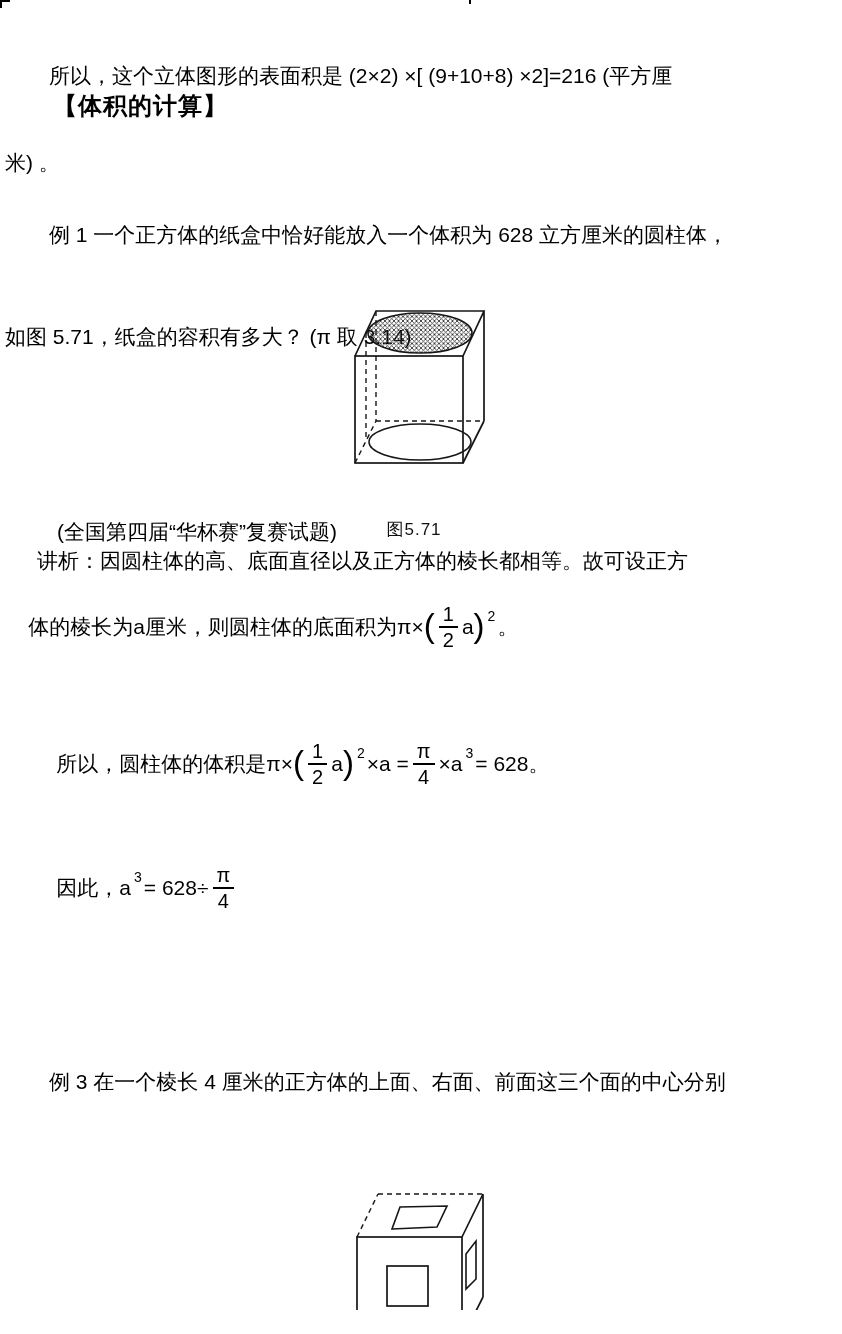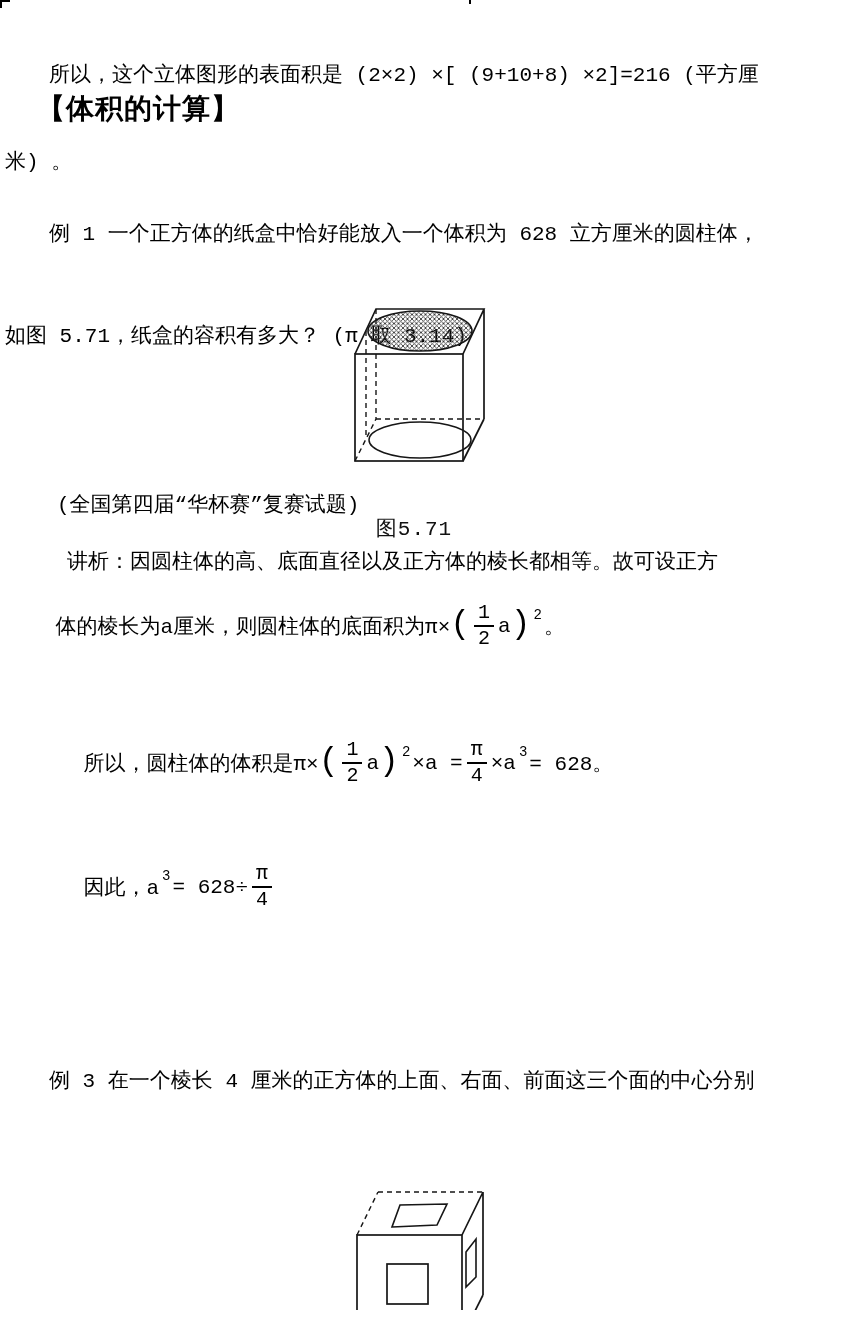--- a/index.html
+++ b/index.html
@@ -3,50 +3,50 @@
 <meta charset="utf-8">
 <style>
   html,body{margin:0;padding:0;}
   body{background:#ffffff;}
   .page{
     position:relative;
     width:842px;
     height:1310px;
     background:#ffffff;
     color:#000000;
-    font-family:Liberation Mono, monospace;
+    font-family:Liberation Sans, sans-serif;
     overflow:hidden;
   }
   .block{position:absolute;white-space:pre;font-size:21px;}
   .ln{white-space:pre;}
   .ind{padding-left:49px;}
   .cont{padding-left:5px;}
 
   .b-p1{top:3px;left:0;width:842px;line-height:29px;}
-  .b-heading{top:90px;left:37px;font-size:28px;font-weight:bold;letter-spacing:1px;}
+  .b-heading{top:90px;left:53px;font-size:24px;font-weight:bold;letter-spacing:1px;}
   .b-ex1{top:150px;left:0;width:842px;line-height:34px;}
   .b-fig1{top:255px;left:340px;width:170px;text-align:center;}
-  .b-source{top:490px;left:57px;}
-  .b-analysis{top:547px;left:67px;}
+  .b-source{top:518px;left:57px;}
+  .b-analysis{top:547px;left:37px;}
   .b-f1{top:579px;left:5px;}
   .b-f2{top:716px;left:33px;}
   .b-f3{top:840px;left:33px;}
   .b-conclusion{top:940px;left:49px;}
   .b-ex2{top:997px;left:0;width:842px;line-height:34px;}
   .b-fig2{top:1141px;left:350px;width:150px;text-align:center;}
 
   
   .f .t{vertical-align:middle;}
   .frac{display:inline-block;vertical-align:middle;text-align:center;margin:0 4px;}
   .frac .num{display:block;font-size:20px;line-height:22px;padding:0 4px 1px;border-bottom:2px solid #000;}
   .frac .den{display:block;font-size:20px;line-height:22px;padding-top:1px;}
   .paren{display:inline-block;font-size:33px;line-height:1;vertical-align:middle;transform:translateY(-2px);}
   .sup{display:inline-block;font-size:14px;vertical-align:middle;transform:translateY(-11px);margin:0 2px 0 3px;}
 
-  .caption{font-size:21px;letter-spacing:1px;margin-top:3px;padding-right:22px;color:#111;}
+  .caption{font-size:17px;letter-spacing:1px;margin-top:3px;padding-right:22px;color:#111;}
 
   
   .artifact-tl{position:absolute;top:0;left:0;width:8px;height:6px;border-top:2px solid #000;border-left:2px solid #000;}
   .artifact-t2{position:absolute;top:0;left:469px;width:2px;height:4px;background:#000;}
 
   svg{display:block;}
 </style>
 </head>
 <body>
 

